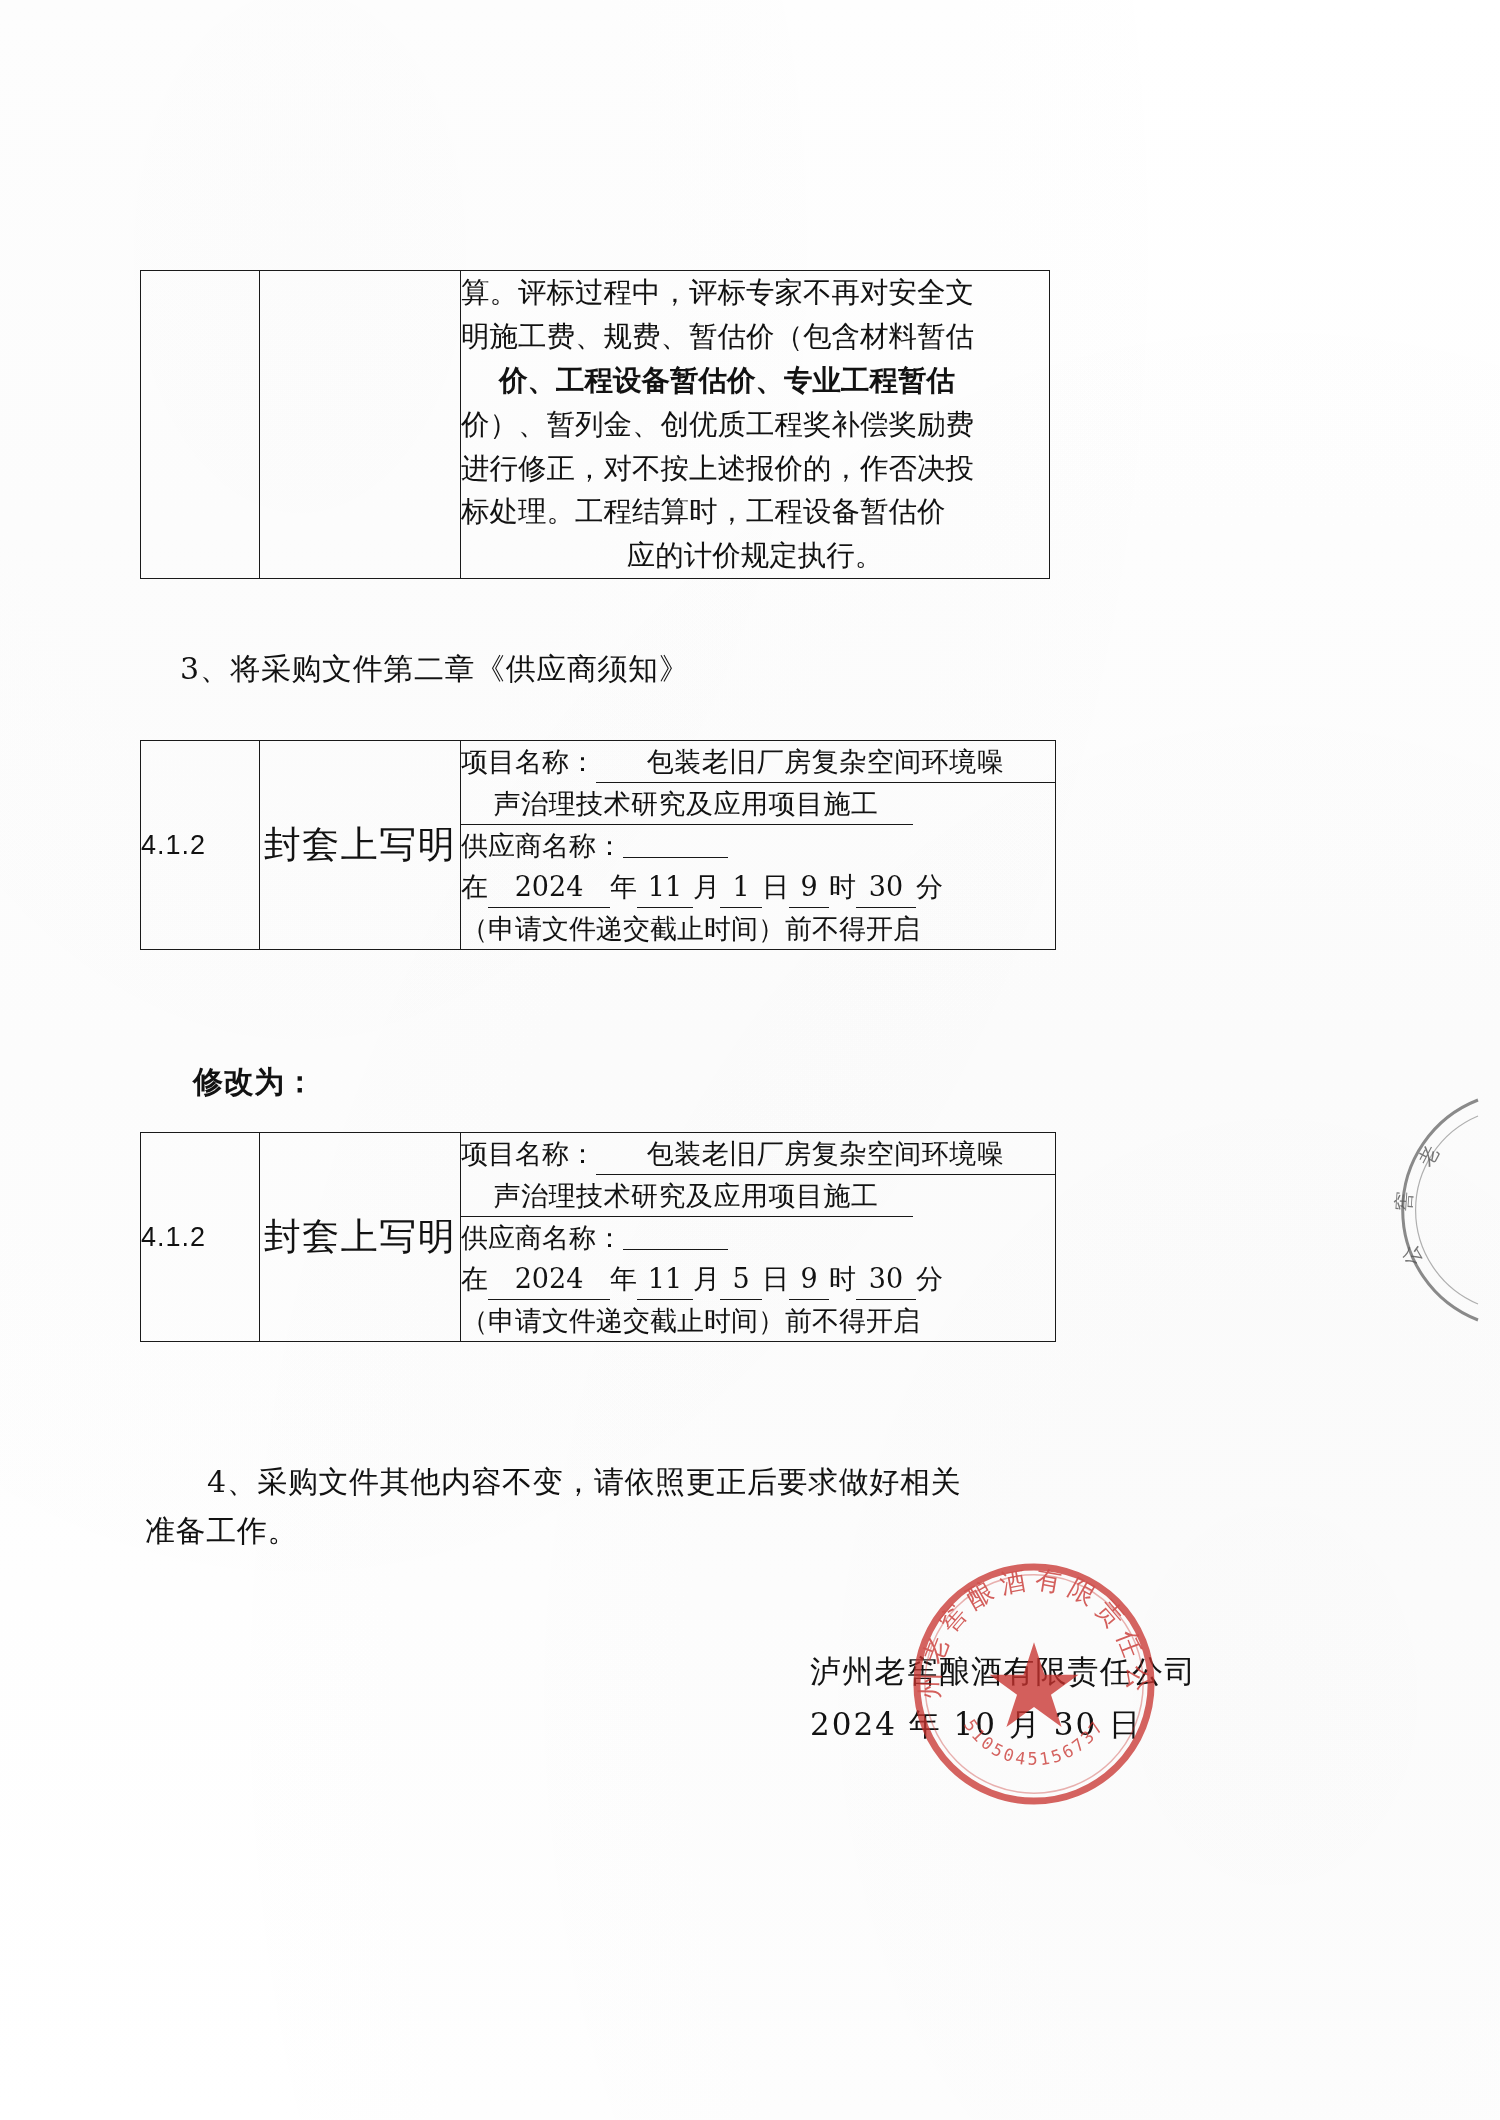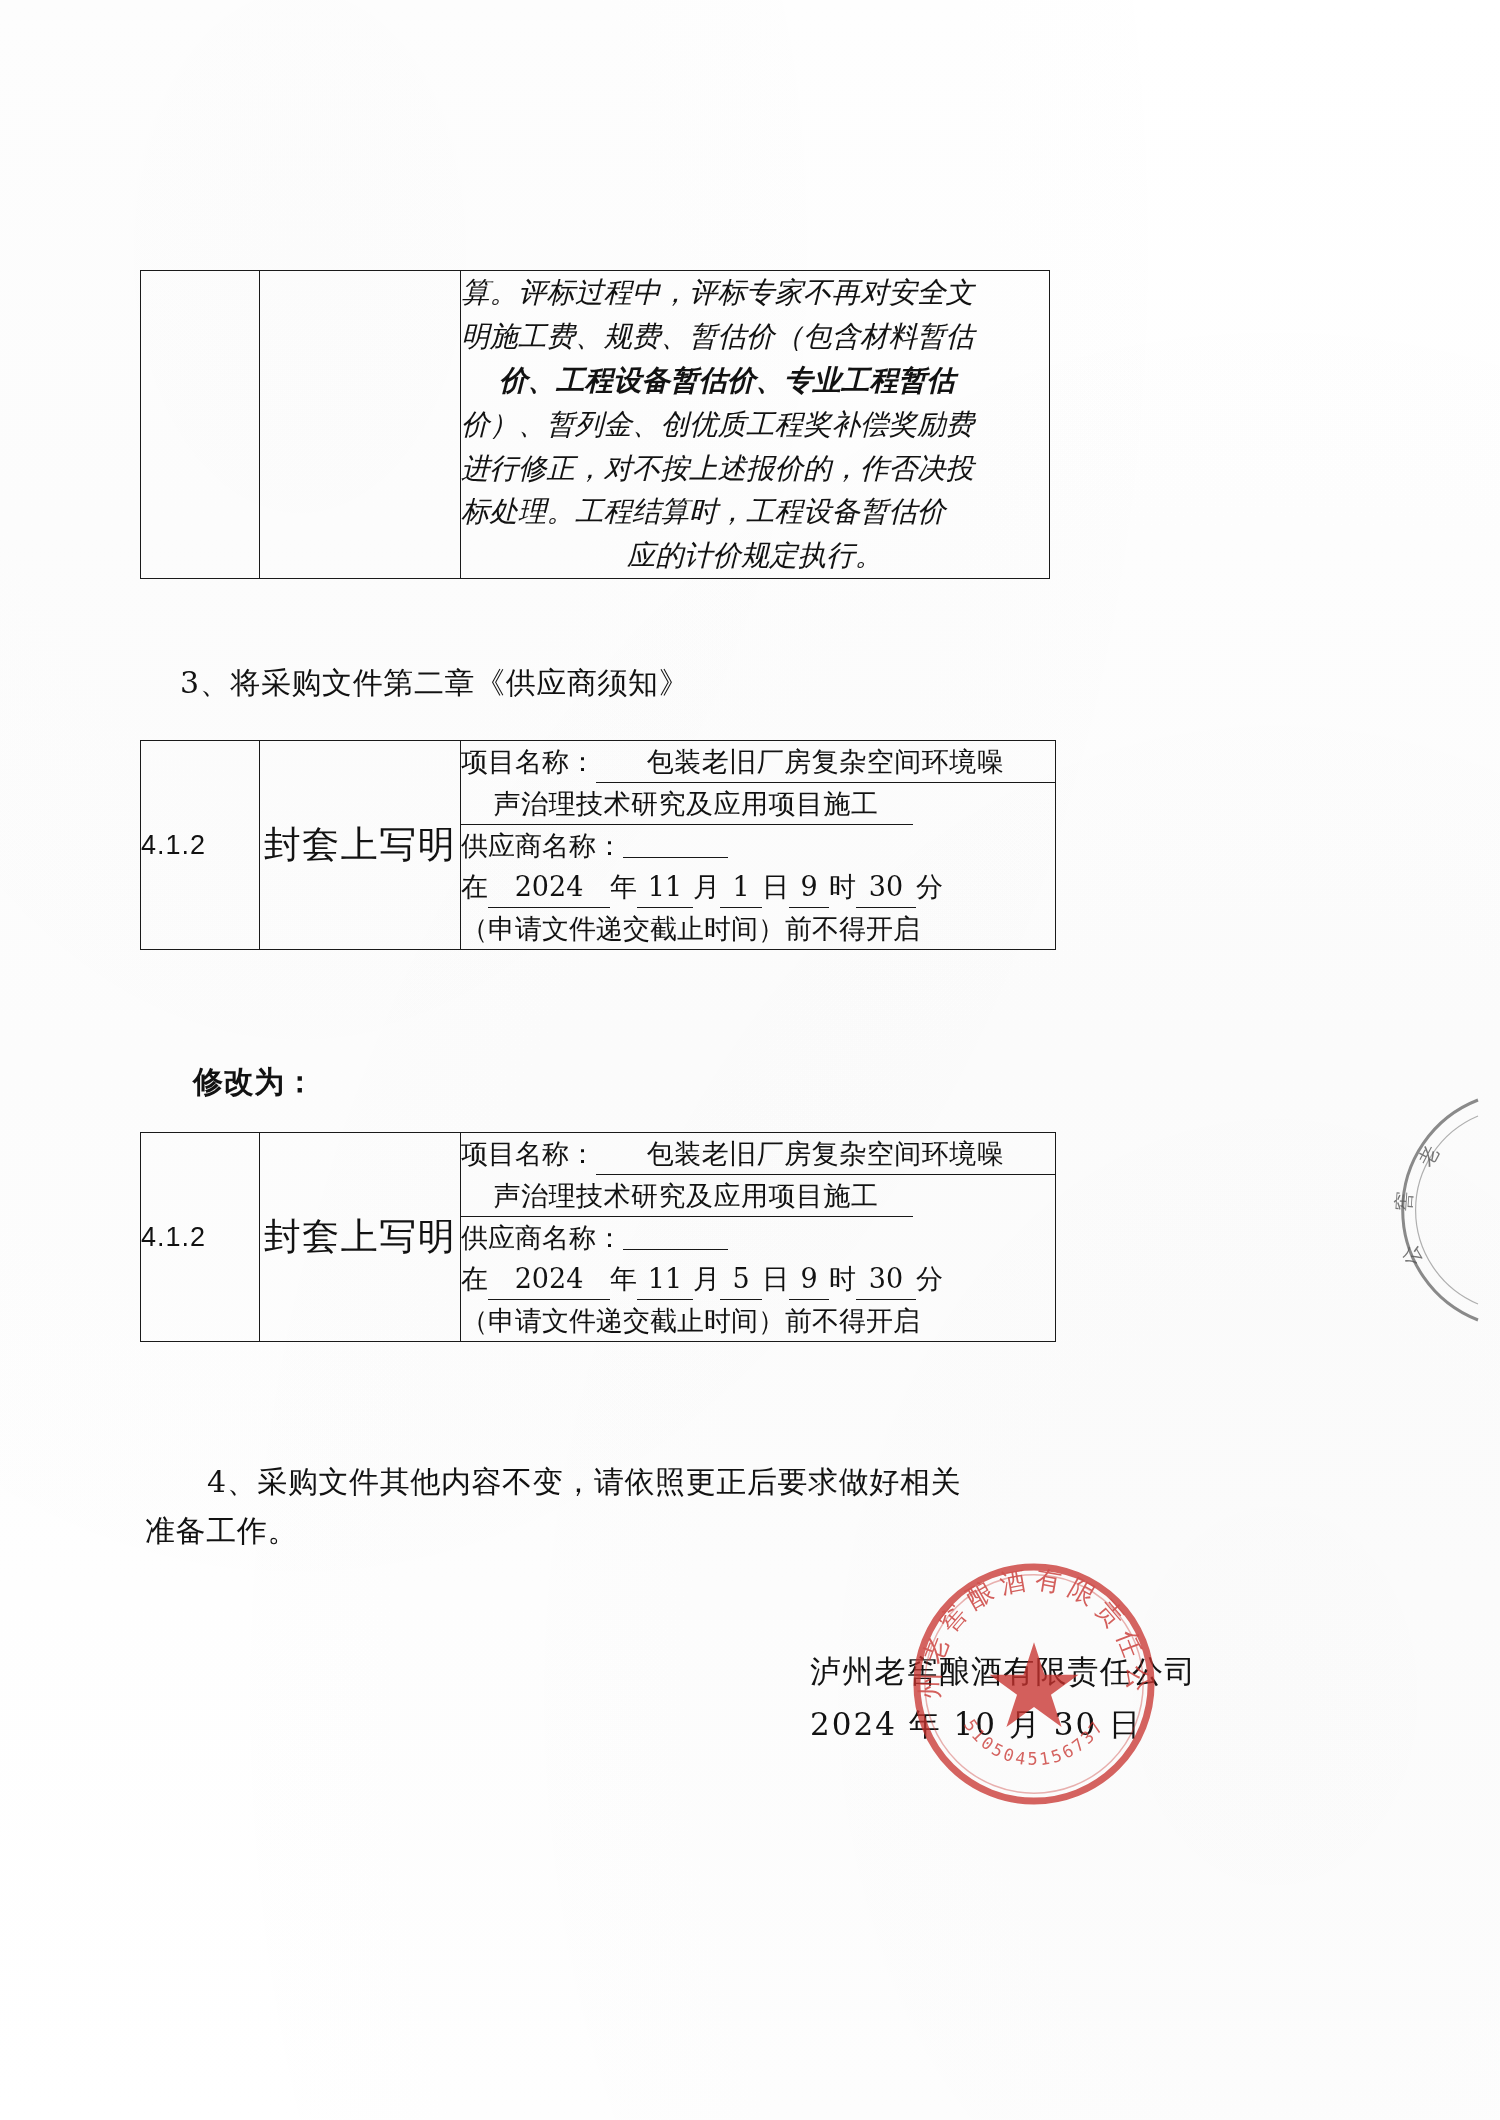--- a/index.html
+++ b/index.html
@@ -46,21 +46,20 @@
   }
   .cell-label{
     text-align:center;
     font-size:37px;
     letter-spacing:1.5px;
   }
   .cell-body{
     padding:10px 14px 14px 14px;
     font-size:28.5px;
     line-height:1.54;
-    font-style:italic;
   }
   .cell-body .ln{white-space:nowrap;}
   .cell-body .ln.ind{padding-left:38px;}
   .cell-body .ln.ctr{text-align:center;}
   .bold-run{font-weight:bold;}
 
   
   .form-cell{
     padding:8px 10px 10px 10px;
     font-size:27px;
@@ -141,21 +140,21 @@
         <div class="ln ind bold-run">价、工程设备暂估价、专业工程暂估</div>
         <div class="ln">价）、暂列金、创优质工程奖补偿奖励费</div>
         <div class="ln">进行修正，对不按上述报价的，作否决投</div>
         <div class="ln">标处理。工程结算时，工程设备暂估价</div>
         <div class="ln ctr">应的计价规定执行。</div>
       </td>
     </tr>
   </tbody>
     </table>
 
-  <div class="para" style="left:180px;top:645px;margin-top:14px;">
+  <div class="para" style="left:180px;top:645px;">
     <span>3、将采购文件第二章《供应商须知》</span>
   </div>
 
   <table class="doc-table" style="left:140px;top:740px;">
     <tbody>
         <tr>
       <td class="col-a cell-code">4.1.2</td>
       <td class="col-b cell-label">封套上写明</td>
       <td class="col-c form-cell">
         <div class="frow">

